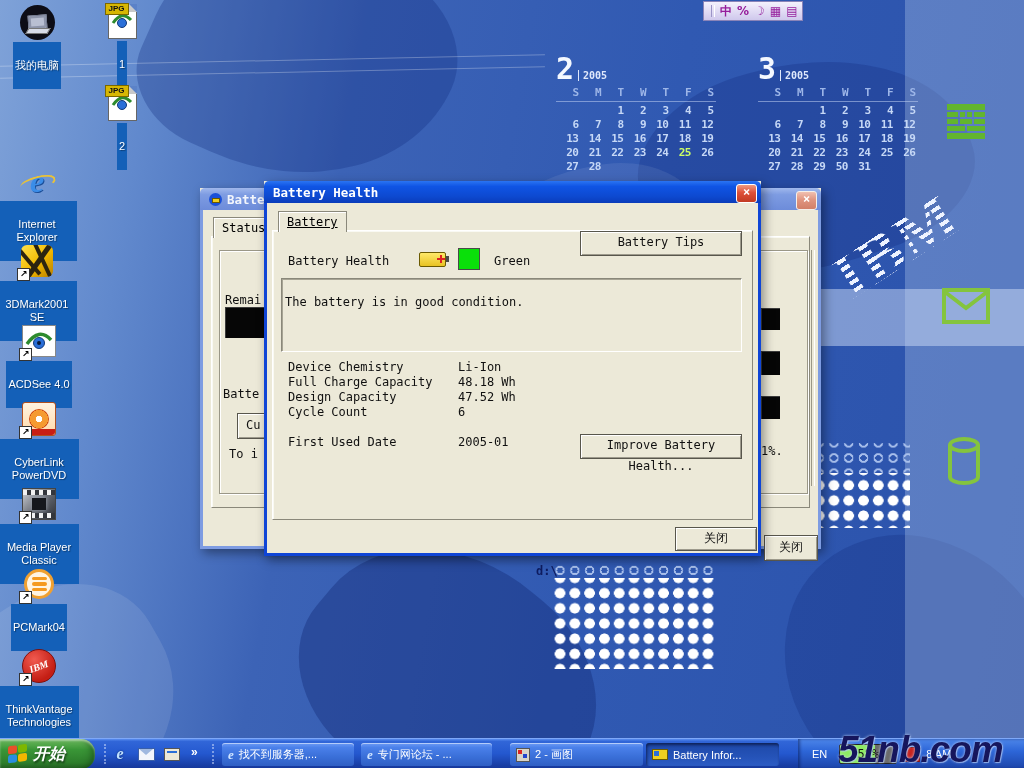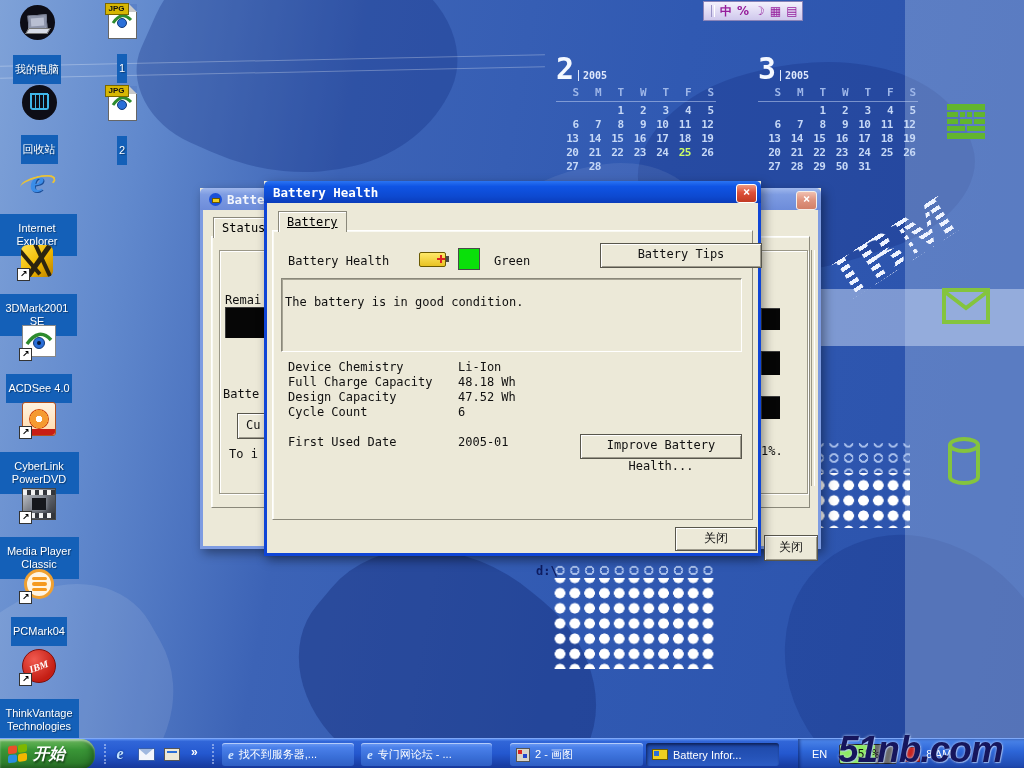--- a/index.html
+++ b/index.html
@@ -36,22 +36,22 @@
   .cal-cell.hl{color:#ccff66;}
   
   .ime{position:absolute;left:703px;top:1px;height:18px;display:flex;align-items:center;gap:5px;
     padding:0 5px 0 7px;background:linear-gradient(#f4f1fd,#cfc8ec);border:1px solid #8a84b8;}
   .ime-handle{width:2px;height:12px;border-left:1px solid #9b94c6;border-right:1px solid #fff;}
   .ime-item{font-size:12px;line-height:12px;color:#951d9b;font-weight:bold;cursor:default;
     font-family:"DejaVu Sans","Liberation Sans",sans-serif;}
   
   .dicon{position:absolute;width:80px;display:flex;flex-direction:column;align-items:center;cursor:default;}
   .dicon .art{position:relative;width:36px;height:36px;display:flex;align-items:center;justify-content:center;}
-  .dicon .lbl{margin-top:15px;background:#1460b8;color:#fff;font-size:11px;line-height:1.2;
-    padding:8px 2px;text-align:center;max-width:86px;text-shadow:1px 1px 1px rgba(0,0,0,.4);}
+  .dicon .lbl{margin-top:2px;background:#1460b8;color:#fff;font-size:11px;line-height:1.2;
+    padding:17px 2px;text-align:center;max-width:86px;text-shadow:1px 1px 1px rgba(0,0,0,.4);}
   .shortcut{position:absolute;left:-2px;bottom:-2px;width:11px;height:11px;background:#fff;
     border:1px solid #333;font-size:9px;line-height:10px;color:#000;text-align:center;font-weight:bold;}
   .circle-ic{width:35px;height:35px;border-radius:50%;background:#0d0d16;display:flex;align-items:center;justify-content:center;}
   .page-ic{position:relative;width:27px;height:33px;background:#fff;border:1px solid #666;
     display:flex;align-items:center;justify-content:center;}
   .page-fold{position:absolute;right:-1px;top:-1px;width:0;height:0;
     border-left:8px solid #c9c9c9;border-top:8px solid #5b82c8;}
   .jpg-ribbon{position:absolute;left:-4px;top:-2px;background:#d7b703;color:#111;font-size:8px;
     font-weight:bold;padding:0 3px;border:1px solid #7a6700;line-height:10px;}
   
@@ -318,29 +318,20 @@
       <svg width="22" height="16" viewBox="0 0 22 16">
             <path d="M2,10 Q11,-3 20,7" stroke="#2e8b2e" stroke-width="3" fill="none"></path>
             <circle cx="11" cy="10" r="4.5" fill="#2a6fd8" stroke="#123a7a"></circle>
           </svg>
       <span class="jpg-ribbon">JPG</span>
     </div>
       </div>
     <div class="lbl">1</div>
   </div>
 
-  <div class="dicon" style="left:-1px;top:84px;z-index:5;">
-    <div class="art">
-        <div class="circle-ic">
-      <div style="width:15px;height:14px;border:2px solid #3fb6e8;border-top:none;border-radius:0 0 3px 3px;background:repeating-linear-gradient(90deg,transparent 0 3px,#3fb6e8 3px 4px);"></div>
-      <div style="position:absolute;top:9px;left:9px;width:18px;height:2px;background:#3fb6e8;"></div>
-    </div>
-      </div>
-    <div class="lbl">回收站</div>
-  </div>
 
   <div class="dicon" style="left:82px;top:85px;z-index:5;">
     <div class="art">
         <div class="page-ic">
       <div class="page-fold"></div>
       <svg width="22" height="16" viewBox="0 0 22 16">
             <path d="M2,10 Q11,-3 20,7" stroke="#2e8b2e" stroke-width="3" fill="none"></path>
             <circle cx="11" cy="10" r="4.5" fill="#2a6fd8" stroke="#123a7a"></circle>
           </svg>
       <span class="jpg-ribbon">JPG</span>
@@ -464,21 +455,21 @@
       <div class="panel3d" style="left:5px;top:27px;right:5px;bottom:33px;"></div>
 
       <span class="mono" style="position:absolute;left:21px;top:51px;">Battery Health</span>
       <span class="batt-art" style="left:152px;top:49px;">
         <span class="tip"></span>
           <span class="plus-v"></span>
           <span class="plus-h"></span>
       </span>
       <span class="green-sq" style="left:191px;top:45px;"></span>
       <span class="mono" style="position:absolute;left:227px;top:51px;">Green</span>
-      <div class="btn" style="left:313px;top:40px;width:160px;height:23px;line-height:21px;margin-left:20px;">Battery Tips</div>
+      <div class="btn" style="left:313px;top:28px;width:160px;height:23px;line-height:21px;">Battery Tips</div>
 
       <div class="sunken" style="position:absolute;left:14px;top:75px;width:461px;height:74px;box-sizing:border-box;">
         <span class="mono" style="position:absolute;left:3px;top:16px;">The battery is in good condition.</span>
       </div>
 
       <span class="mono" style="position:absolute;left:21px;top:157px;">Device Chemistry</span>
       <span class="mono" style="position:absolute;left:191px;top:157px;">Li-Ion</span>
       <span class="mono" style="position:absolute;left:21px;top:172px;">Full Charge Capacity</span>
       <span class="mono" style="position:absolute;left:191px;top:172px;">48.18 Wh</span>
       <span class="mono" style="position:absolute;left:21px;top:187px;">Design Capacity</span>

